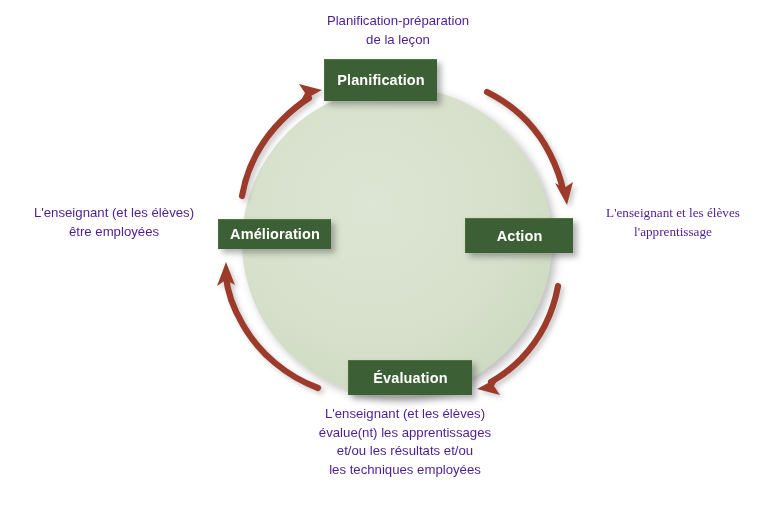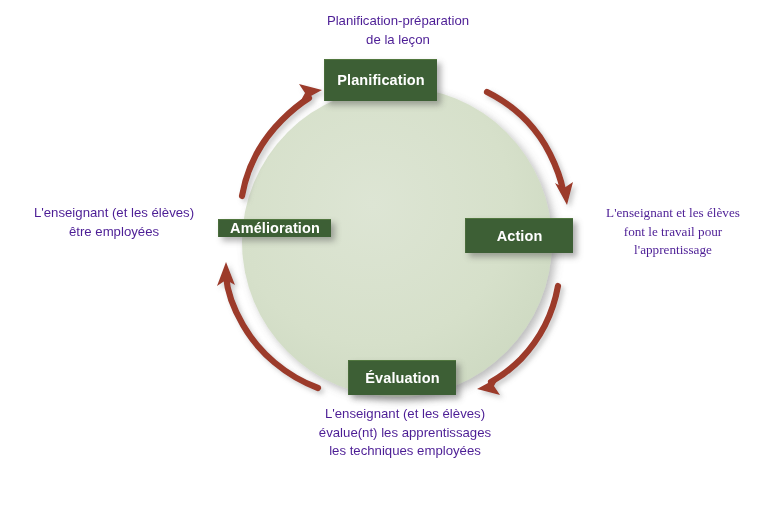--- a/index.html
+++ b/index.html
@@ -46,22 +46,22 @@
     box-shadow: 4px 4px 6px rgba(80,80,80,0.45);
     border-top: 1px solid #51773f;
     border-left: 1px solid #4a6d3c;
     box-sizing: border-box;
     white-space: nowrap;
   }
   .stage-label { line-height: 1; display: block; }
 
   #box-planification { left: 324px; top: 59px;  width: 113px; height: 42px; }
   #box-action        { left: 465px; top: 218px; width: 108px; height: 35px; }
-  #box-amelioration  { left: 218px; top: 219px; width: 113px; height: 18px; }
-  #box-evaluation    { left: 348px; top: 360px; width: 108px; height: 35px; }
+  #box-amelioration  { left: 218px; top: 219px; width: 113px; height: 30px; }
+  #box-evaluation    { left: 348px; top: 360px; width: 124px; height: 35px; }
 
   
   .caption {
     position: absolute;
     font-size: 13.2px;
     line-height: 18.5px;
     color: #4c1d95;
     text-align: center;
     white-space: nowrap;
   }
@@ -143,28 +143,28 @@
     <span class="stage-label">Amélioration</span>
   </div>
 
   <div class="caption" id="caption-planification">
     <span class="cap-line">Planification-préparation</span>
     <span class="cap-line">de la leçon</span>
   </div>
 
   <div class="caption" id="caption-action">
     <span class="cap-line">L'enseignant et les élèves</span>
-    <span class="cap-line">font le travail pour</span>
     <span class="cap-line">l'apprentissage</span>
   </div>
 
   <div class="caption" id="caption-amelioration">
     <span class="cap-line">L'enseignant (et les élèves)</span>
     <span class="cap-line">être employées</span>
   </div>
 
   <div class="caption" id="caption-evaluation">
     <span class="cap-line">L'enseignant (et les élèves)</span>
     <span class="cap-line">évalue(nt) les apprentissages</span>
+    <span class="cap-line">et/ou les résultats et/ou</span>
     <span class="cap-line">les techniques employées</span>
   </div>
 
 </div>
 
 </body></html>

